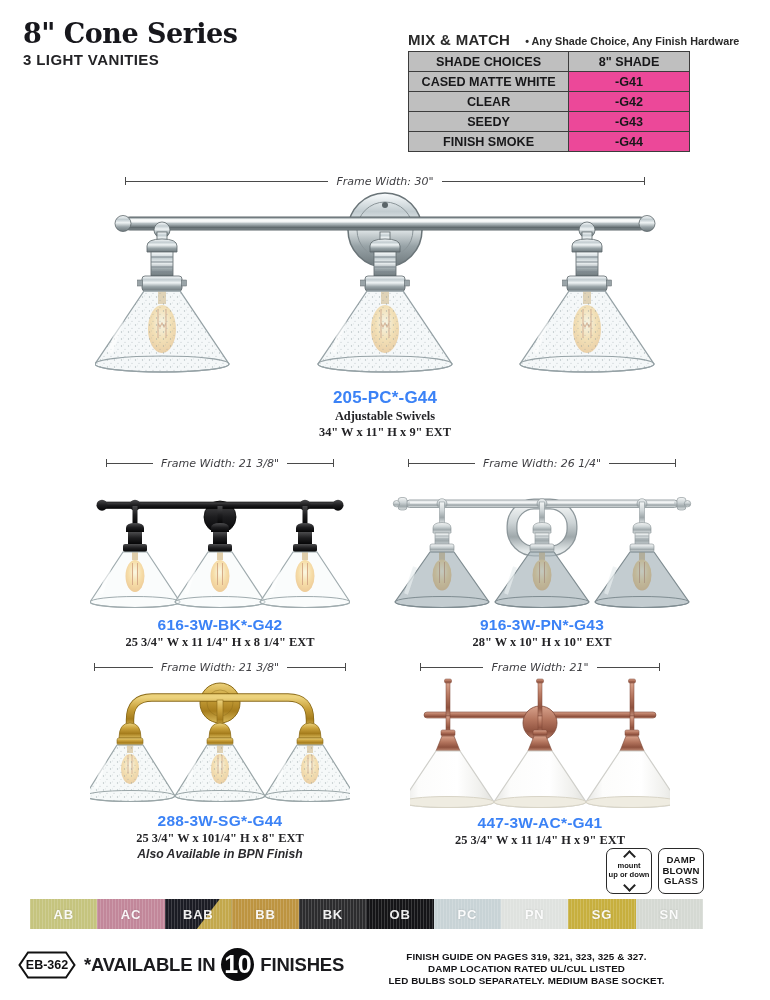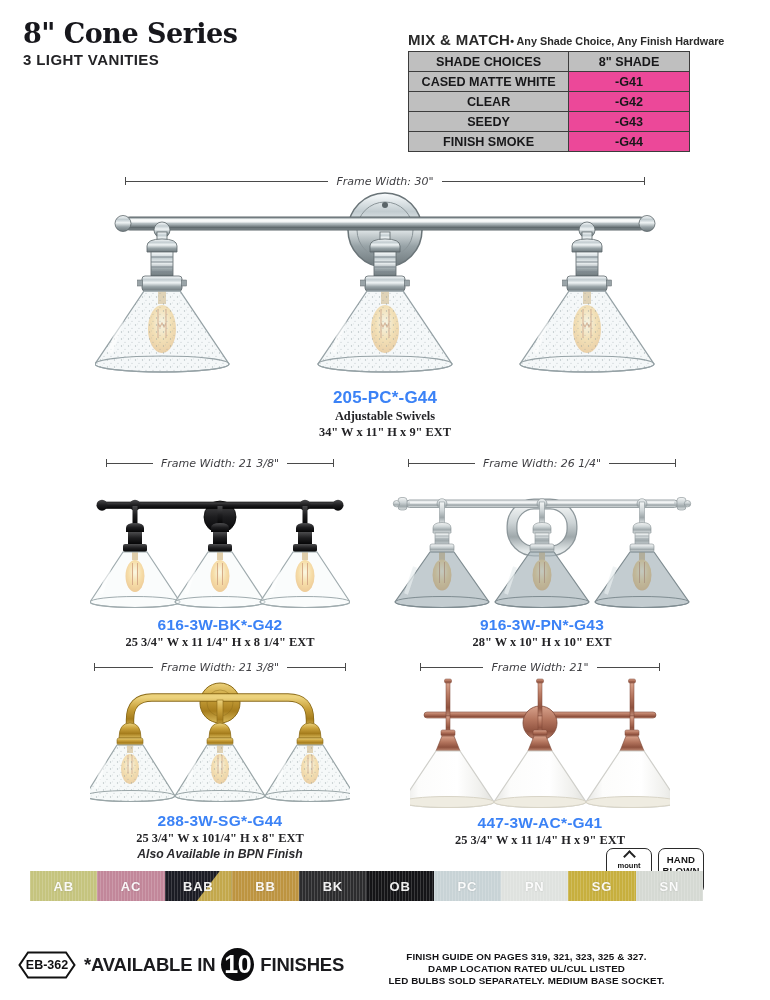--- a/index.html
+++ b/index.html
@@ -7,21 +7,21 @@
   .page{
     position:relative;width:770px;height:1000px;margin:0 auto;
     background:#ffffff;overflow:hidden;
     font-family:"Liberation Sans",sans-serif;color:#1a1a1a;
   }
   
   .title-block{position:absolute;left:23px;top:20px;}
   .series-title{font-family:"DejaVu Serif",serif;font-weight:bold;font-size:27px;letter-spacing:-.5px;color:#17171c;line-height:1.05;margin:0;}
   .series-subtitle{font-size:15px;font-weight:600;letter-spacing:.4px;color:#232326;margin-top:3px;}
   .mix-block{position:absolute;left:408px;top:31px;width:282px;}
-  .mix-heading{display:flex;align-items:baseline;gap:0;margin-bottom:3px;white-space:nowrap;}
+  .mix-heading{display:flex;align-items:baseline;gap:15px;margin-bottom:3px;white-space:nowrap;}
   .mix-heading .mm{font-size:15px;font-weight:600;letter-spacing:.3px;color:#2a2a2a;}
   .mix-heading .mm-note{font-size:10.8px;font-weight:600;color:#2a2a2a;}
   table.shade-table{width:100%;border-collapse:collapse;border:1.6px solid #3c3c3c;}
   table.shade-table td{border:1px solid #3c3c3c;text-align:center;font-size:12.6px;font-weight:600;color:#18181a;padding:2px 0;height:20px;}
   td.gray{background:#bfbfbf;}
   td.white{background:#ec4899;}
   .col-shade{width:57%;}
   
   .product{position:absolute;text-align:center;}
   .dim{display:flex;align-items:center;height:14px;margin:0 auto 2px auto;}
@@ -35,21 +35,21 @@
   .alt{font-size:12.2px;font-style:italic;font-weight:600;color:#2a2a2e;margin-top:1px;}
   
   .callouts{position:absolute;left:606px;top:848px;display:flex;gap:6px;}
   .co-box{width:46px;height:46px;border:1.6px solid #2a2a2a;border-radius:7px;display:flex;flex-direction:column;align-items:center;justify-content:center;background:#fff;}
   .chev{width:9px;height:9px;border-left:2.2px solid #222;border-top:2.2px solid #222;}
   .chev.up{transform:rotate(45deg);margin-bottom:1px;}
   .chev.down{transform:rotate(225deg);margin-top:1px;}
   .co-small{font-size:7.6px;font-weight:bold;color:#161616;line-height:1.15;}
   .co-glass{font-size:9.6px;font-weight:bold;color:#161616;line-height:1.1;letter-spacing:.2px;}
   
-  .swatch-row{position:absolute;left:30px;top:871px;width:673px;height:30px;display:flex;}
+  .swatch-row{position:absolute;left:30px;top:899px;width:673px;height:30px;display:flex;}
   .swatch{flex:1;position:relative;display:flex;align-items:center;justify-content:center;overflow:hidden;}
   .swatch::after{content:"";position:absolute;inset:0;background:repeating-linear-gradient(90deg,rgba(255,255,255,.16) 0 1px,rgba(0,0,0,0) 1px 3px);pointer-events:none;}
   .swatch .code{position:relative;z-index:2;font-size:13px;font-weight:bold;letter-spacing:.8px;color:rgba(255,255,255,.93);text-shadow:0 0 2px rgba(0,0,0,.18);}
   .swatch .diag{position:absolute;inset:0;clip-path:polygon(82% 0,100% 0,100% 100%,48% 100%);}
   
   .footer-left{position:absolute;left:18px;top:948px;display:flex;align-items:center;gap:8px;}
   .hex-badge{position:relative;width:58px;height:28px;flex:0 0 auto;}
   .hex-badge .hex-label{position:absolute;inset:0;display:flex;align-items:center;justify-content:center;font-size:12.5px;font-weight:bold;color:#101012;}
   .avail{display:flex;align-items:center;gap:6px;font-size:18.5px;font-weight:800;letter-spacing:-.2px;color:#1b1b1e;white-space:nowrap;}
   .count-circle{width:33px;height:33px;border-radius:50%;background:#0c0c0e;color:#fff;display:flex;align-items:center;justify-content:center;font-size:25px;font-weight:800;}
@@ -357,21 +357,21 @@
   </div>
 
   <div class="callouts">
     <div class="co-box">
       <span class="chev up"></span>
       <span class="co-small">mount</span>
       <span class="co-small">up or down</span>
       <span class="chev down"></span>
     </div>
     <div class="co-box">
-      <span class="co-glass">HAND</span>
+      <span class="co-glass">DAMP</span>
       <span class="co-glass">BLOWN</span>
       <span class="co-glass">GLASS</span>
     </div>
   </div>
 
   <div class="swatch-row">
     <div class="swatch" style="background-color: rgb(197, 196, 126);">
         <span class="code">AB</span>
       </div>
     <div class="swatch" style="background-color: rgb(194, 135, 154);">

